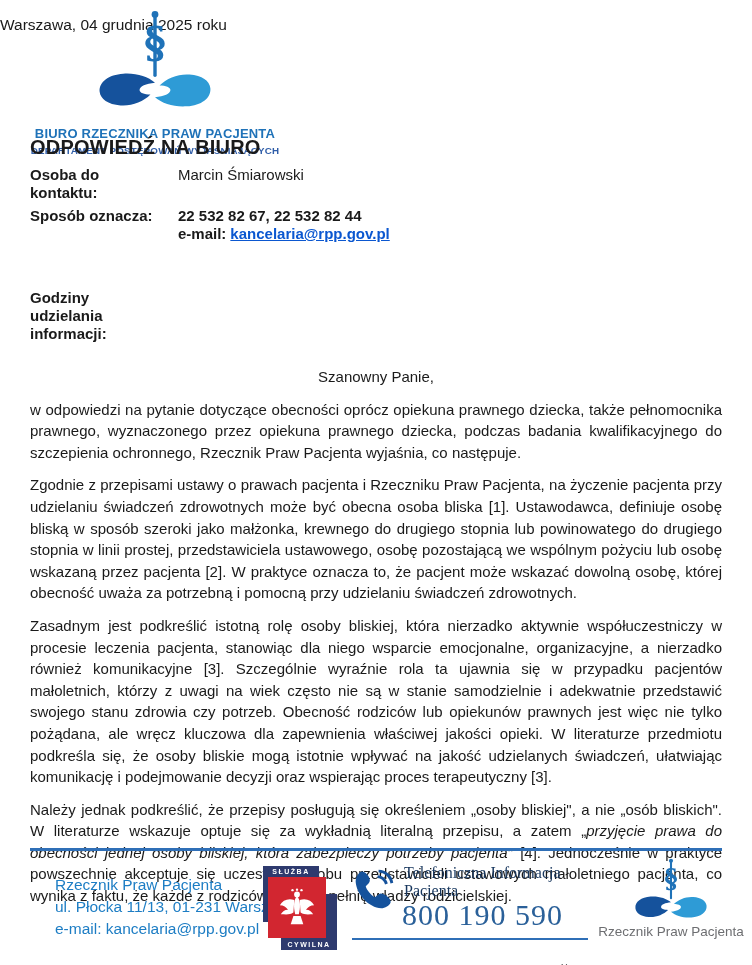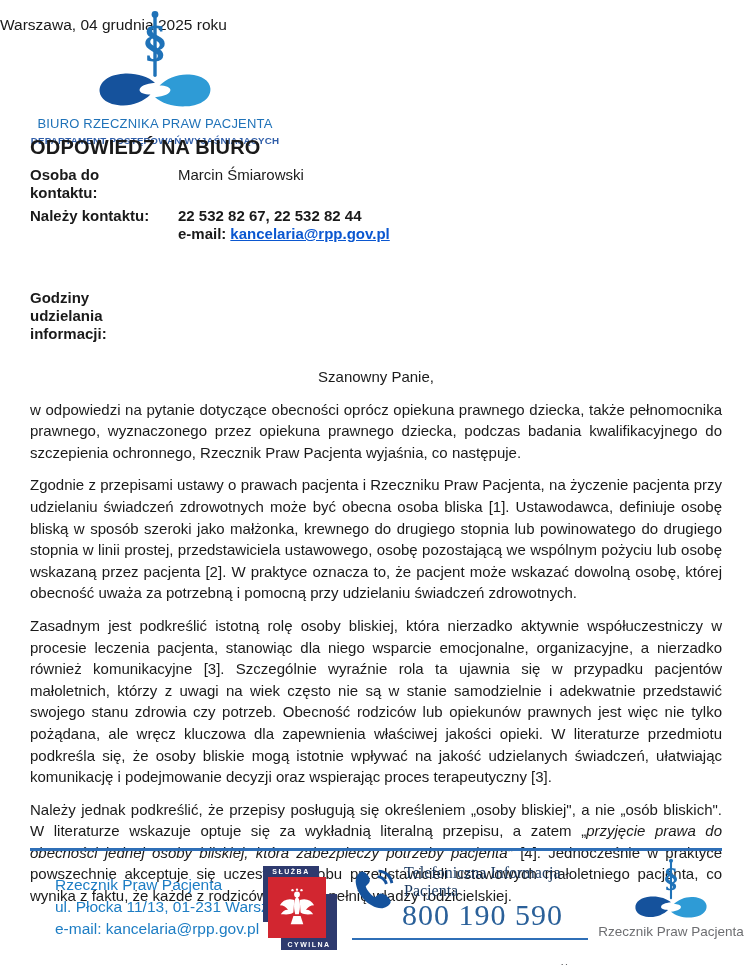--- a/index.html
+++ b/index.html
@@ -24,21 +24,21 @@
     font-family:"Liberation Sans", sans-serif;color:var(--ink);
   }
   
   .date{position:absolute;top:16px;left:0;right:105px;text-align:left;font-size:15.5px;}
   .logo-block{position:absolute;top:10px;left:30px;width:250px;text-align:center;}
   .staff-svg{display:block;margin:0 auto;color:var(--brand-blue);}
   .hands-svg{display:block;margin:-10px auto 0;}
   .hand-dark{fill:var(--hand-dark);}
   .hand-light{fill:var(--hand-light);}
   .staff-fill{fill:currentColor;}
-  .org-name{font-size:13px;font-weight:normal;color:var(--brand-blue);margin-top:4px;white-space:nowrap;letter-spacing:.2px;}
+  .org-name{font-size:13px;font-weight:bold;color:var(--brand-blue);margin-top:14px;white-space:nowrap;letter-spacing:.2px;}
   .dept-name{font-size:9.8px;font-weight:bold;color:var(--brand-navy);margin-top:4px;white-space:nowrap;letter-spacing:.2px;}
   
   .content{position:absolute;left:30px;top:136px;width:692px;}
   .doc-title{font-size:20px;font-weight:bold;margin:0 0 7px;letter-spacing:.2px;}
   .meta-row{display:grid;grid-template-columns:148px 1fr;margin-bottom:5px;font-size:15px;line-height:1.2;}
   .meta-label{font-weight:bold;padding-right:8px;}
   .bold{font-weight:bold;}
   .email-link{color:var(--link-blue);font-weight:bold;text-decoration:underline;cursor:pointer;margin-left:4px;}
   .meta-row.hours{align-items:center;margin-top:6px;}
   .hours .meta-label{max-width:128px;margin-top:40px;}
@@ -92,21 +92,21 @@
   <div class="content">
     <h1 class="doc-title">ODPOWIEDŹ NA BIURO</h1>
 
 
     <div class="meta-row">
       <div class="meta-label">Osoba do kontaktu:</div>
       <div class="meta-value">Marcin Śmiarowski</div>
     </div>
 
     <div class="meta-row">
-      <div class="meta-label">Należy kontaktu:</div>
+      <div class="meta-label">Sposób oznacza:</div>
       <div class="meta-value">
         <div class="bold">22 532 82 67, 22 532 82 44</div>
         <div><span class="bold">e-mail:</span><a class="email-link">kancelaria@rpp.gov.pl</a></div>
       </div>
     </div>
 
     <div class="meta-row hours">
       <div class="meta-label">Godziny udzielania informacji:</div>
     </div>
 

